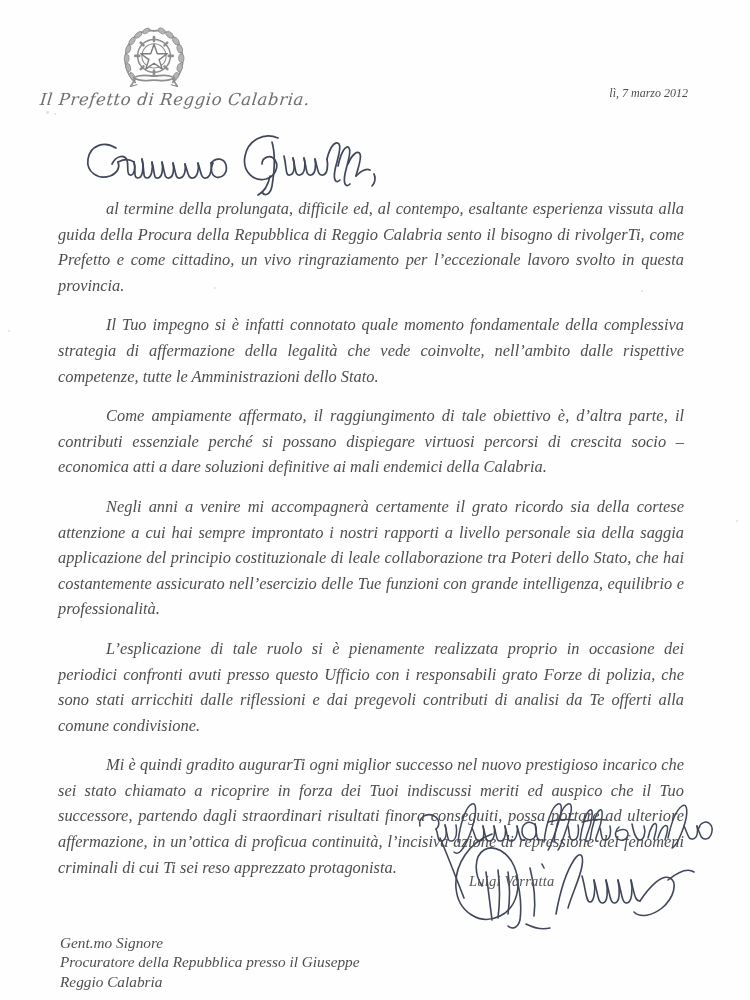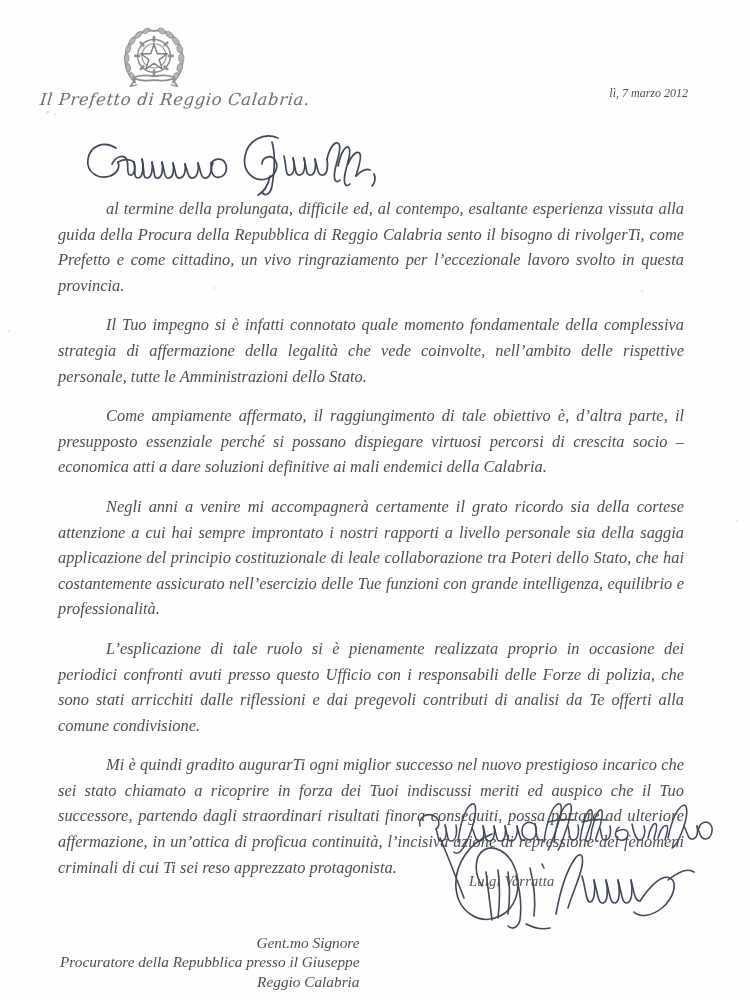--- a/index.html
+++ b/index.html
@@ -118,21 +118,21 @@
   .recipient {
     position: absolute;
     left: 60px;
     top: 933px;
     font-family: "Liberation Serif", "DejaVu Serif", serif;
     font-style: italic;
     font-size: 15.3px;
     line-height: 19.4px;
     color: #4e4e4e;
   }
-  .recipient div { white-space: nowrap; text-align: right; }
+  .recipient div { white-space: nowrap; }
 </style>
 </head>
 <body>
 
 <div class="page">
 
   <span class="speckle" style="left:46px;top:111px;width:3px;height:3px;"></span>
   <span class="speckle" style="left:54px;top:113px;width:2px;height:2px;"></span>
   <span class="speckle" style="left:306px;top:204px;width:2px;height:3px;"></span>
   <span class="speckle" style="left:641px;top:290px;width:2px;height:2px;"></span>
@@ -224,24 +224,24 @@
         <path d="M266 38 C270 28 276 24 278 28 C280 32 276 42 274 50"></path>
 
         <path d="M274 50 C278 46 284 42 288 44"></path>
         <path d="M292 48 C294 52 293 57 290 60"></path>
       </g>
     </svg>
   </div>
 
   <div class="body-text">
     <p>al termine della prolungata, difficile ed, al contempo, esaltante esperienza vissuta alla guida della Procura della Repubblica di Reggio Calabria sento il bisogno di rivolgerTi, come Prefetto e come cittadino, un vivo ringraziamento per l’eccezionale lavoro svolto in questa provincia.</p>
-    <p>Il Tuo impegno si è infatti connotato quale momento fondamentale della complessiva strategia di affermazione della legalità che vede coinvolte, nell’ambito delle rispettive personale, tutte le Amministrazioni dello Stato.</p>
-    <p>Come ampiamente affermato, il raggiungimento di tale obiettivo è, d’altra parte, il presupposto essenziale perché si possano dispiegare virtuosi percorsi di crescita socio – economica atti a dare soluzioni definitive ai mali endemici della Calabria.</p>
+    <p>Il Tuo impegno si è infatti connotato quale momento fondamentale della complessiva strategia di affermazione della legalità che vede coinvolte, nell’ambito dalle rispettive competenze, tutte le Amministrazioni dello Stato.</p>
+    <p>Come ampiamente affermato, il raggiungimento di tale obiettivo è, d’altra parte, il contributi essenziale perché si possano dispiegare virtuosi percorsi di crescita socio – economica atti a dare soluzioni definitive ai mali endemici della Calabria.</p>
     <p>Negli anni a venire mi accompagnerà certamente il grato ricordo sia della cortese attenzione a cui hai sempre improntato i nostri rapporti a livello personale sia della saggia applicazione del principio costituzionale di leale collaborazione tra Poteri dello Stato, che hai costantemente assicurato nell’esercizio delle Tue funzioni con grande intelligenza, equilibrio e professionalità.</p>
-    <p>L’esplicazione di tale ruolo si è pienamente realizzata proprio in occasione dei periodici confronti avuti presso questo Ufficio con i responsabili delle Forze di polizia, che sono stati arricchiti dalle riflessioni e dai pregevoli contributi di analisi da Te offerti alla comune condivisione.</p>
+    <p>L’esplicazione di tale ruolo si è pienamente realizzata proprio in occasione dei periodici confronti avuti presso questo Ufficio con i responsabili grato Forze di polizia, che sono stati arricchiti dalle riflessioni e dai pregevoli contributi di analisi da Te offerti alla comune condivisione.</p>
     <p>Mi è quindi gradito augurarTi ogni miglior successo nel nuovo prestigioso incarico che sei stato chiamato a ricoprire in forza dei Tuoi indiscussi meriti ed auspico che il Tuo successore, partendo dagli straordinari risultati finora conseguiti, possa portare ad ulteriore affermazione, in un’ottica di proficua continuità, l’incisiva azione di repressione dei fenomeni criminali di cui Ti sei reso apprezzato protagonista.</p>
   </div>
 
   <div class="handwriting closing-hw" title="Con grande affetto e vicino">
     <svg viewBox="0 0 300 56" aria-hidden="true">
       <g class="hw-path" stroke-width="1.5">
 
         <path d="M2 28 C0 20 8 14 16 18 C22 21 22 28 18 31"></path>
         <path d="M18 31 C21 38 19 44 24 43 C29 42 29 32 27 27"></path>
         <path d="M27 27 C30 38 29 44 34 43 C39 42 39 32 38 27"></path>

